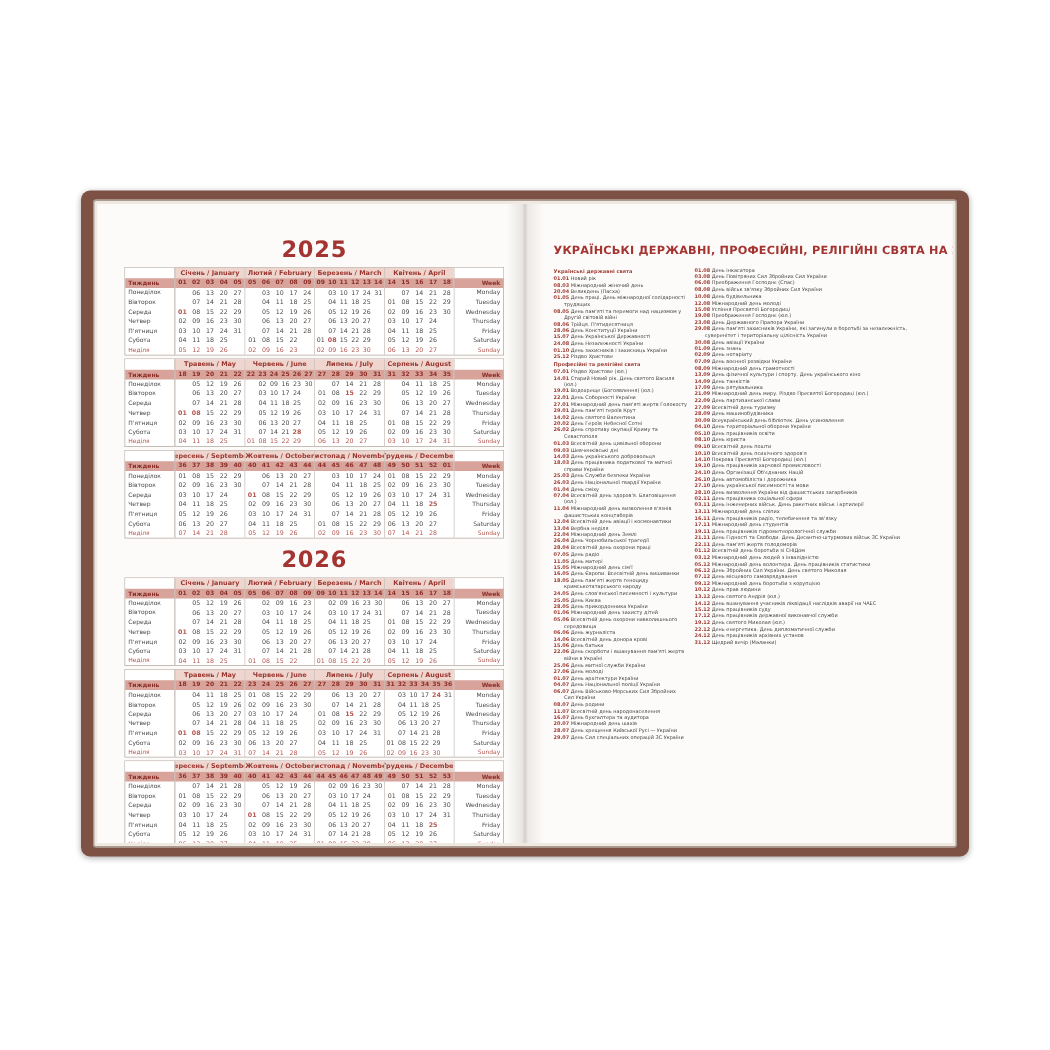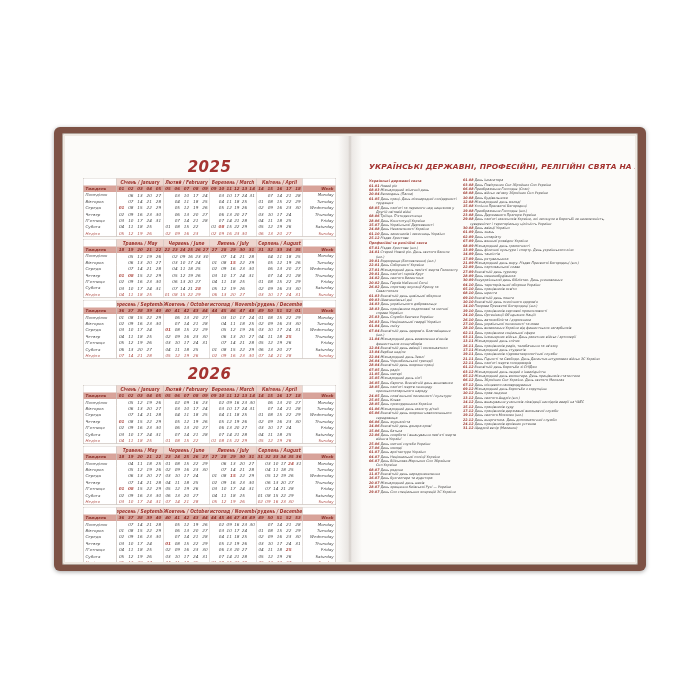--- a/index.html
+++ b/index.html
@@ -1,21 +1,21 @@
 <!DOCTYPE html>
 <html><head>
 <meta charset="utf-8">
 <style>
   html,body{margin:0;padding:0;background:#ffffff;}
   *{box-sizing:border-box;font-family:"DejaVu Sans",sans-serif;}
   .stage{position:relative;width:700px;height:700px;background:#ffffff;overflow:hidden;}
   .book{position:absolute;left:54px;top:127px;width:592px;height:444px;background:#7d5245;border-radius:6px;box-shadow:0 1px 4px rgba(0,0,0,.35);}
   .cream{position:absolute;left:8px;right:8px;top:6px;bottom:6px;background:#efe9e2;border-radius:2px;box-shadow:inset 0 0 0 1px rgba(70,40,30,.4);}
   .pages{position:absolute;left:11px;right:11px;top:9px;bottom:9px;display:flex;background:#fcfbf9;}
-  .page{width:50%;position:relative;overflow:hidden;background:#fcfbf9;font-style:italic;}
+  .page{width:50%;position:relative;overflow:hidden;background:#fcfbf9;}
   .spine{position:absolute;left:50%;top:0;bottom:0;width:24px;transform:translateX(-50%);pointer-events:none;
          background:linear-gradient(90deg,rgba(0,0,0,0) 0%,rgba(120,100,90,.14) 42%,rgba(100,80,70,.26) 50%,rgba(120,100,90,.12) 58%,rgba(0,0,0,0) 100%);}
   .scalewrap{position:absolute;inset:0;}
   .scaled{width:200%;height:200%;transform:scale(.5);transform-origin:0 0;}
 
   
   .calpad{padding:44px 28px 0 36px;}
   .year-title{height:36px;line-height:34px;text-align:center;font-size:30px;font-weight:bold;color:#a43431;letter-spacing:1px;margin-bottom:4px;}
   .year-section + .year-section{margin-top:12px;}
   .cal-block{border:1px solid #b3a79f;background:#ffffff;}

